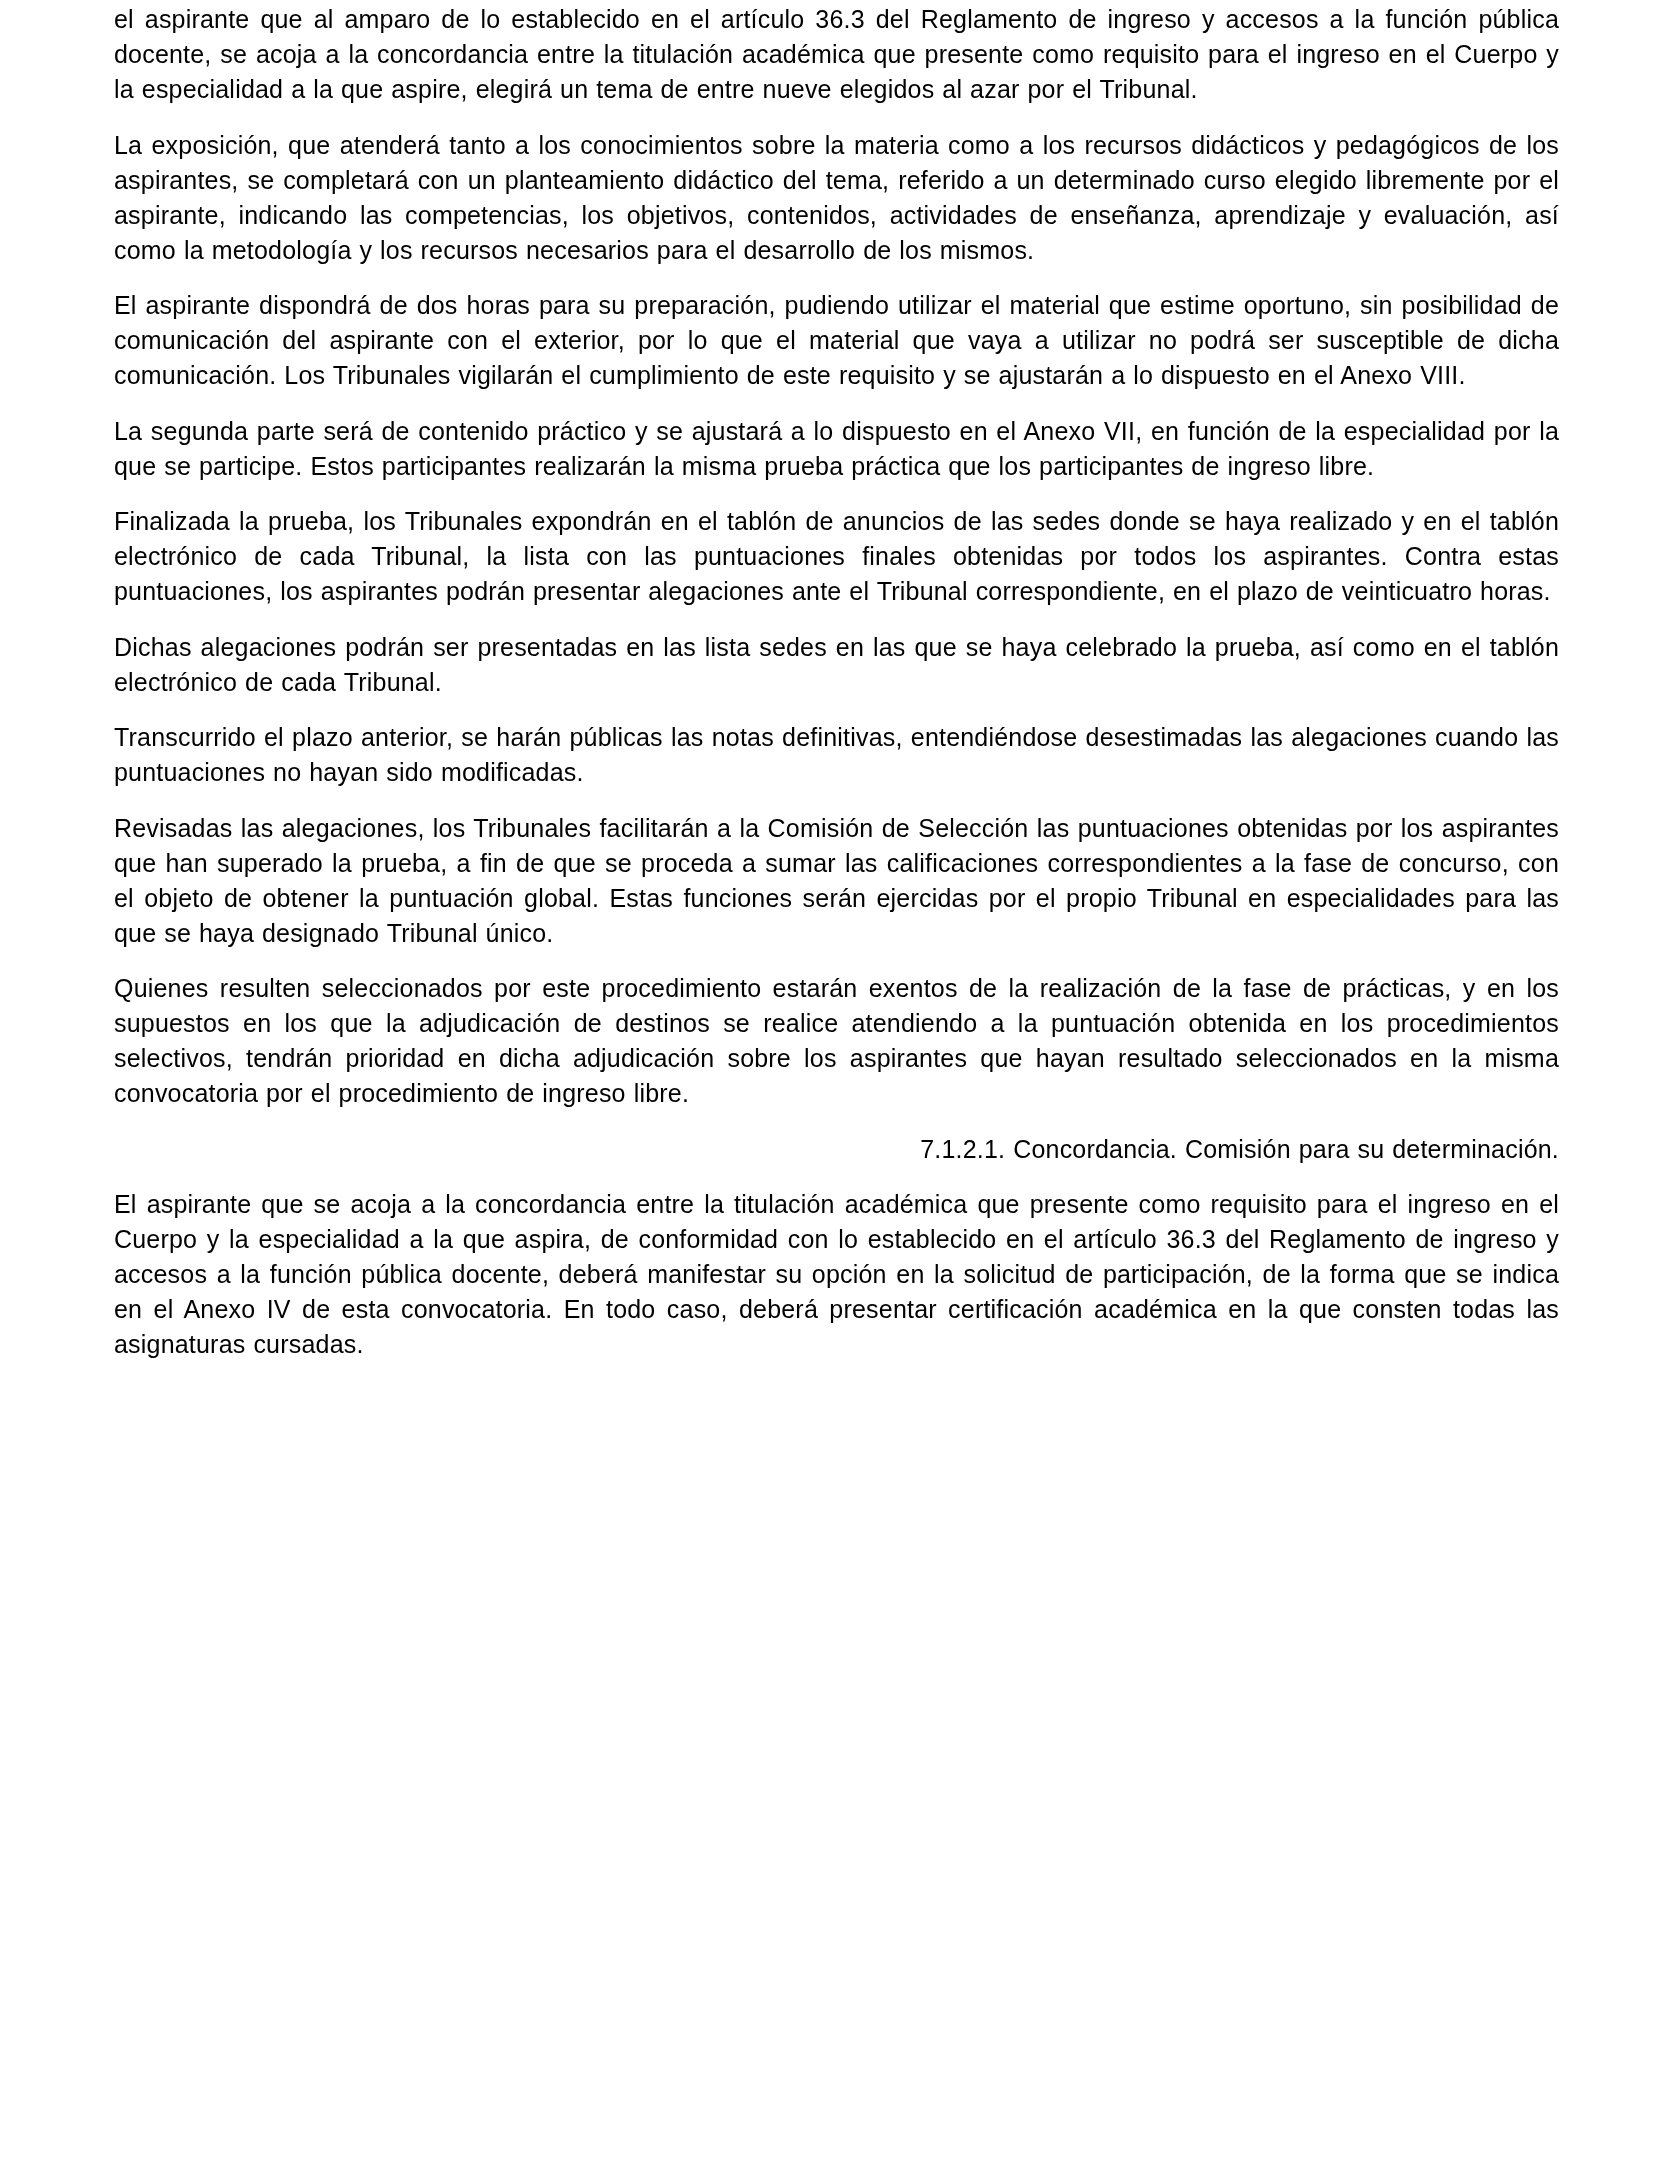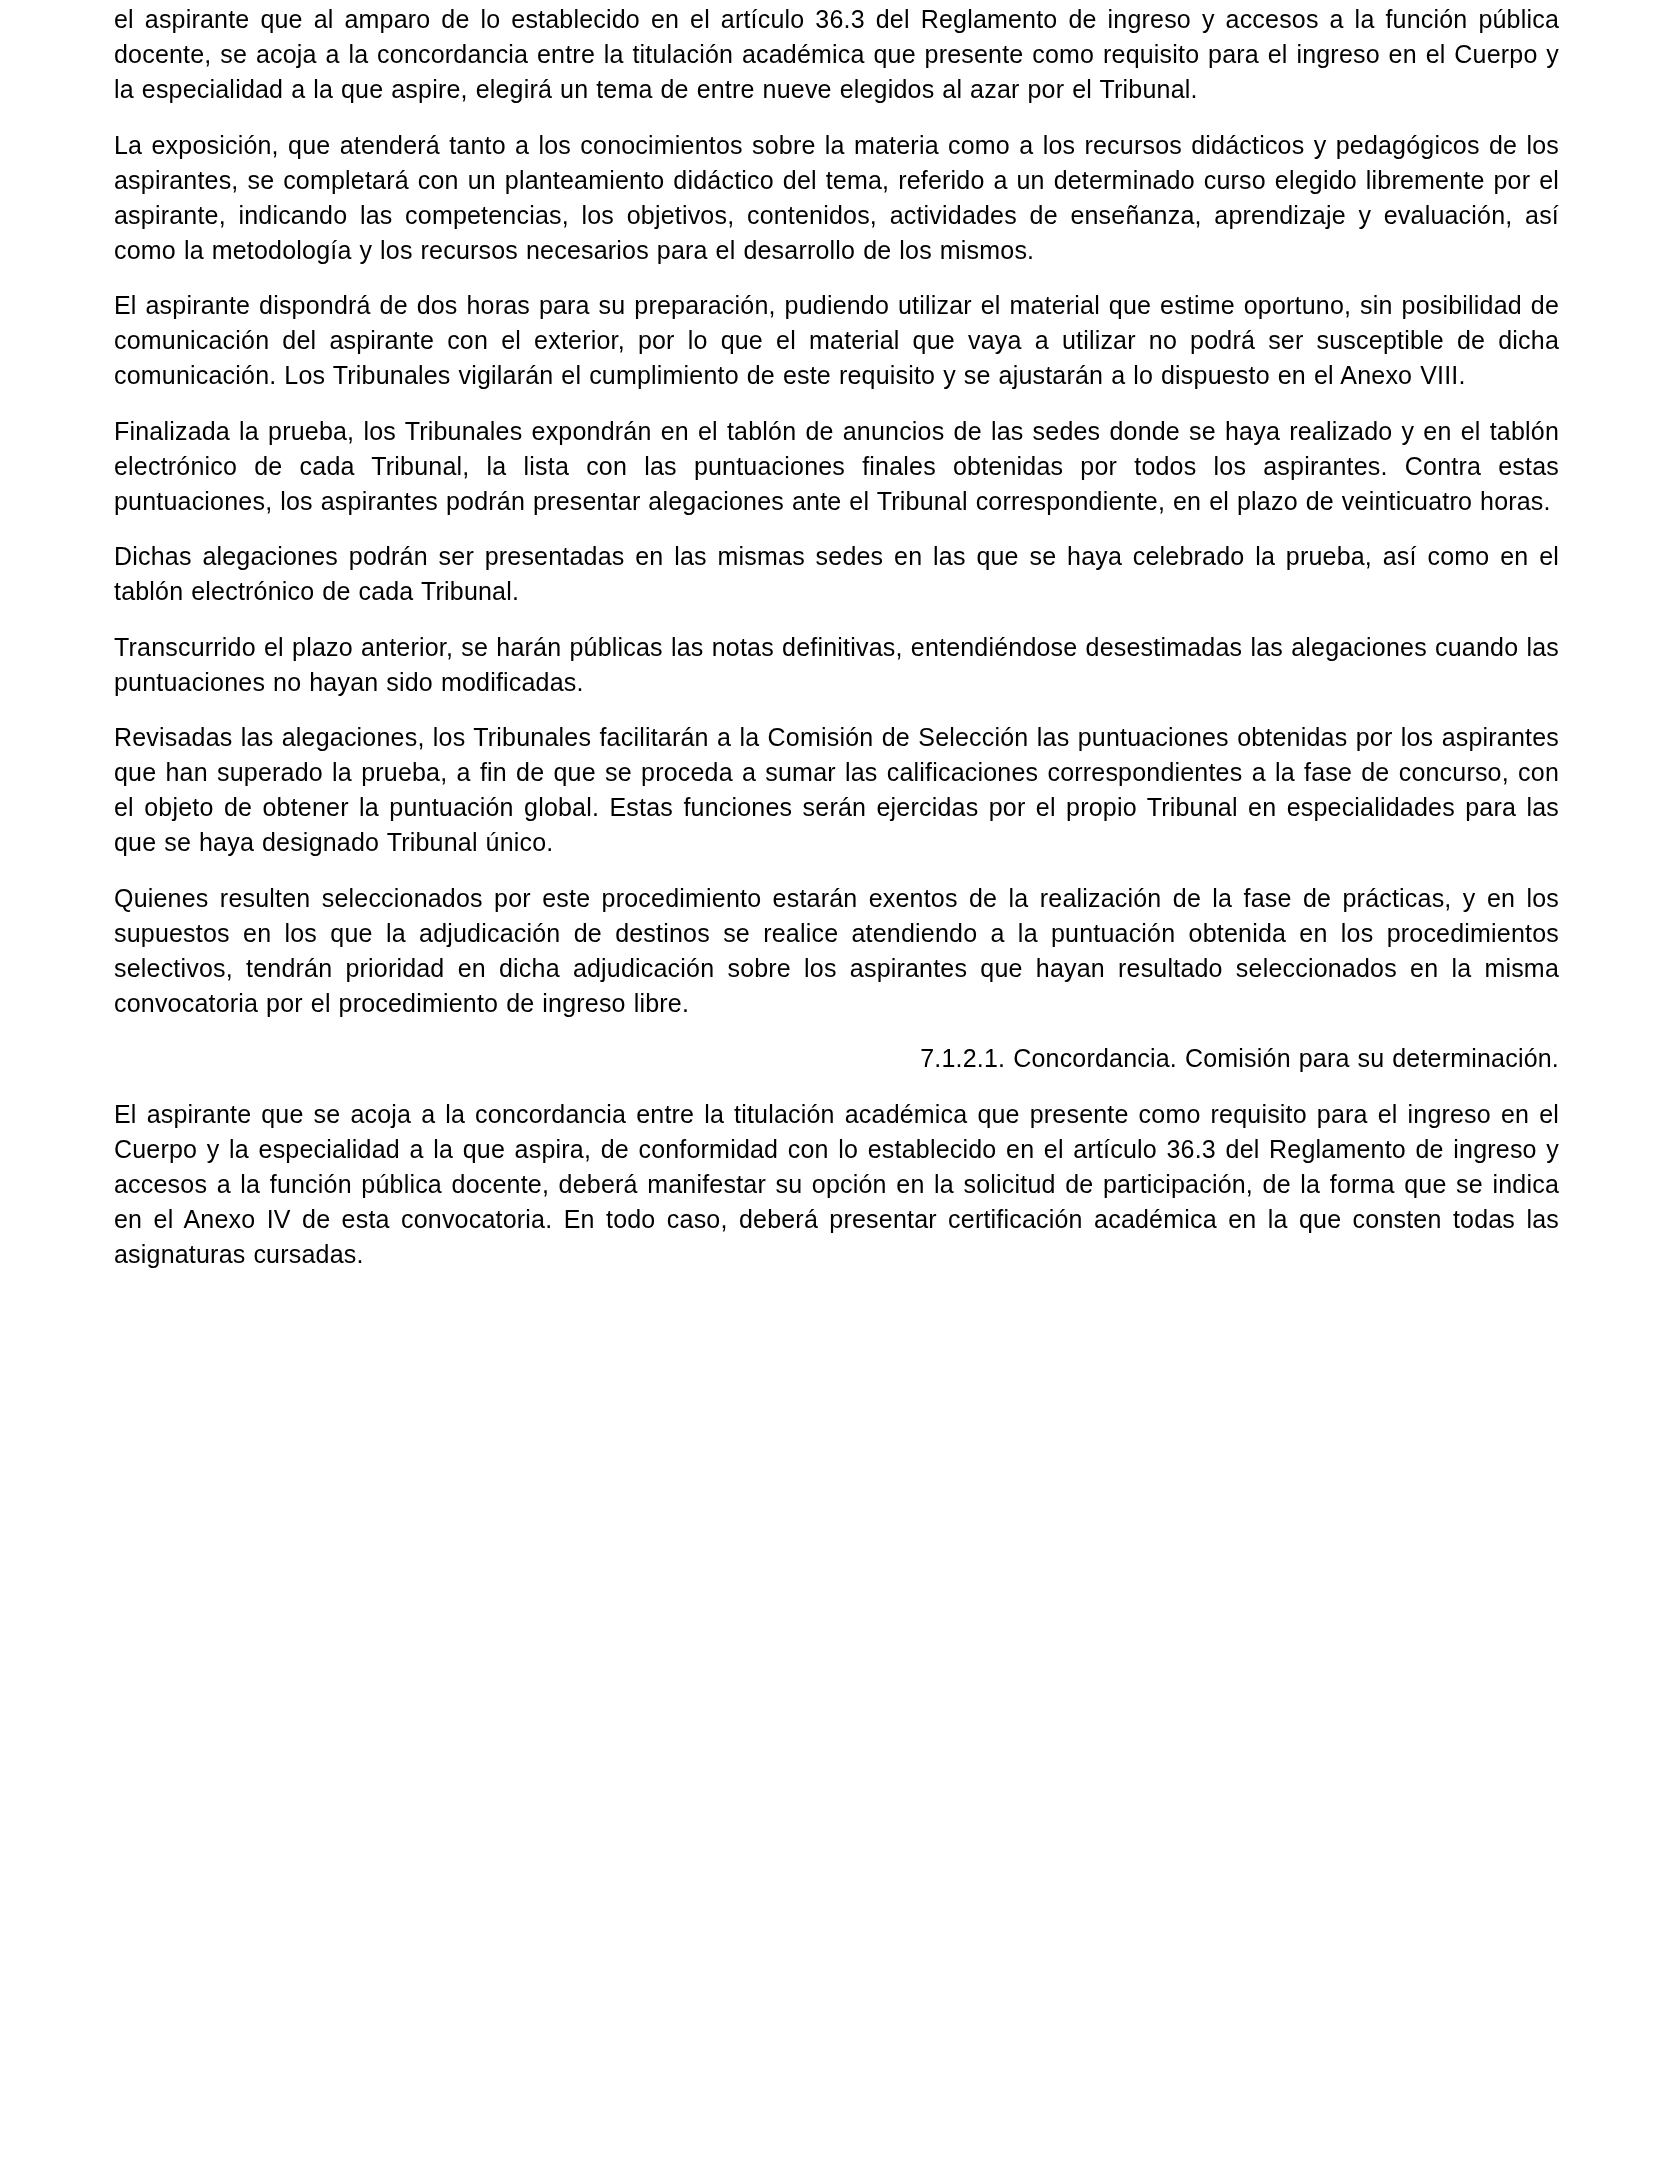--- a/index.html
+++ b/index.html
@@ -37,22 +37,23 @@
   }
 </style>
 </head>
 <body>
 
 <div class="page">
   <div class="doc-body" id="doc-body">
       <p class="body-paragraph">el aspirante que al amparo de lo establecido en el artículo 36.3 del Reglamento de ingreso y accesos a la función pública docente, se acoja a la concordancia entre la titulación académica que presente como requisito para el ingreso en el Cuerpo y la especialidad a la que aspire, elegirá un tema de entre nueve elegidos al azar por el Tribunal.</p>
       <p class="body-paragraph">La exposición, que atenderá tanto a los conocimientos sobre la materia como a los recursos didácticos y pedagógicos de los aspirantes, se completará con un planteamiento didáctico del tema, referido a un determinado curso elegido libremente por el aspirante, indicando las competencias, los objetivos, contenidos, actividades de enseñanza, aprendizaje y evaluación, así como la metodología y los recursos necesarios para el desarrollo de los mismos.</p>
       <p class="body-paragraph">El aspirante dispondrá de dos horas para su preparación, pudiendo utilizar el material que estime oportuno, sin posibilidad de comunicación del aspirante con el exterior, por lo que el material que vaya a utilizar no podrá ser susceptible de dicha comunicación. Los Tribunales vigilarán el cumplimiento de este requisito y se ajustarán a lo dispuesto en el Anexo VIII.</p>
+      <p class="body-paragraph">La segunda parte será de contenido práctico y se ajustará a lo dispuesto en el Anexo VII, en función de la especialidad por la que se participe. Estos participantes realizarán la misma prueba práctica que los participantes de ingreso libre.</p>
       <p class="body-paragraph">Finalizada la prueba, los Tribunales expondrán en el tablón de anuncios de las sedes donde se haya realizado y en el tablón electrónico de cada Tribunal, la lista con las puntuaciones finales obtenidas por todos los aspirantes. Contra estas puntuaciones, los aspirantes podrán presentar alegaciones ante el Tribunal correspondiente, en el plazo de veinticuatro horas.</p>
-      <p class="body-paragraph">Dichas alegaciones podrán ser presentadas en las mismas sedes en las que se haya celebrado la prueba, así como en el tablón electrónico de cada Tribunal.</p>
+      <p class="body-paragraph">Dichas alegaciones podrán ser presentadas en las lista sedes en las que se haya celebrado la prueba, así como en el tablón electrónico de cada Tribunal.</p>
       <p class="body-paragraph">Transcurrido el plazo anterior, se harán públicas las notas definitivas, entendiéndose desestimadas las alegaciones cuando las puntuaciones no hayan sido modificadas.</p>
       <p class="body-paragraph">Revisadas las alegaciones, los Tribunales facilitarán a la Comisión de Selección las puntuaciones obtenidas por los aspirantes que han superado la prueba, a fin de que se proceda a sumar las calificaciones correspondientes a la fase de concurso, con el objeto de obtener la puntuación global. Estas funciones serán ejercidas por el propio Tribunal en especialidades para las que se haya designado Tribunal único.</p>
       <p class="body-paragraph">Quienes resulten seleccionados por este procedimiento estarán exentos de la realización de la fase de prácticas, y en los supuestos en los que la adjudicación de destinos se realice atendiendo a la puntuación obtenida en los procedimientos selectivos, tendrán prioridad en dicha adjudicación sobre los aspirantes que hayan resultado seleccionados en la misma convocatoria por el procedimiento de ingreso libre.</p>
       <p class="section-heading">7.1.2.1. Concordancia. Comisión para su determinación.</p>
       <p class="body-paragraph">El aspirante que se acoja a la concordancia entre la titulación académica que presente como requisito para el ingreso en el Cuerpo y la especialidad a la que aspira, de conformidad con lo establecido en el artículo 36.3 del Reglamento de ingreso y accesos a la función pública docente, deberá manifestar su opción en la solicitud de participación, de la forma que se indica en el Anexo IV de esta convocatoria. En todo caso, deberá presentar certificación académica en la que consten todas las asignaturas cursadas.</p>
     </div>
 </div>
 
 
 </body></html>

